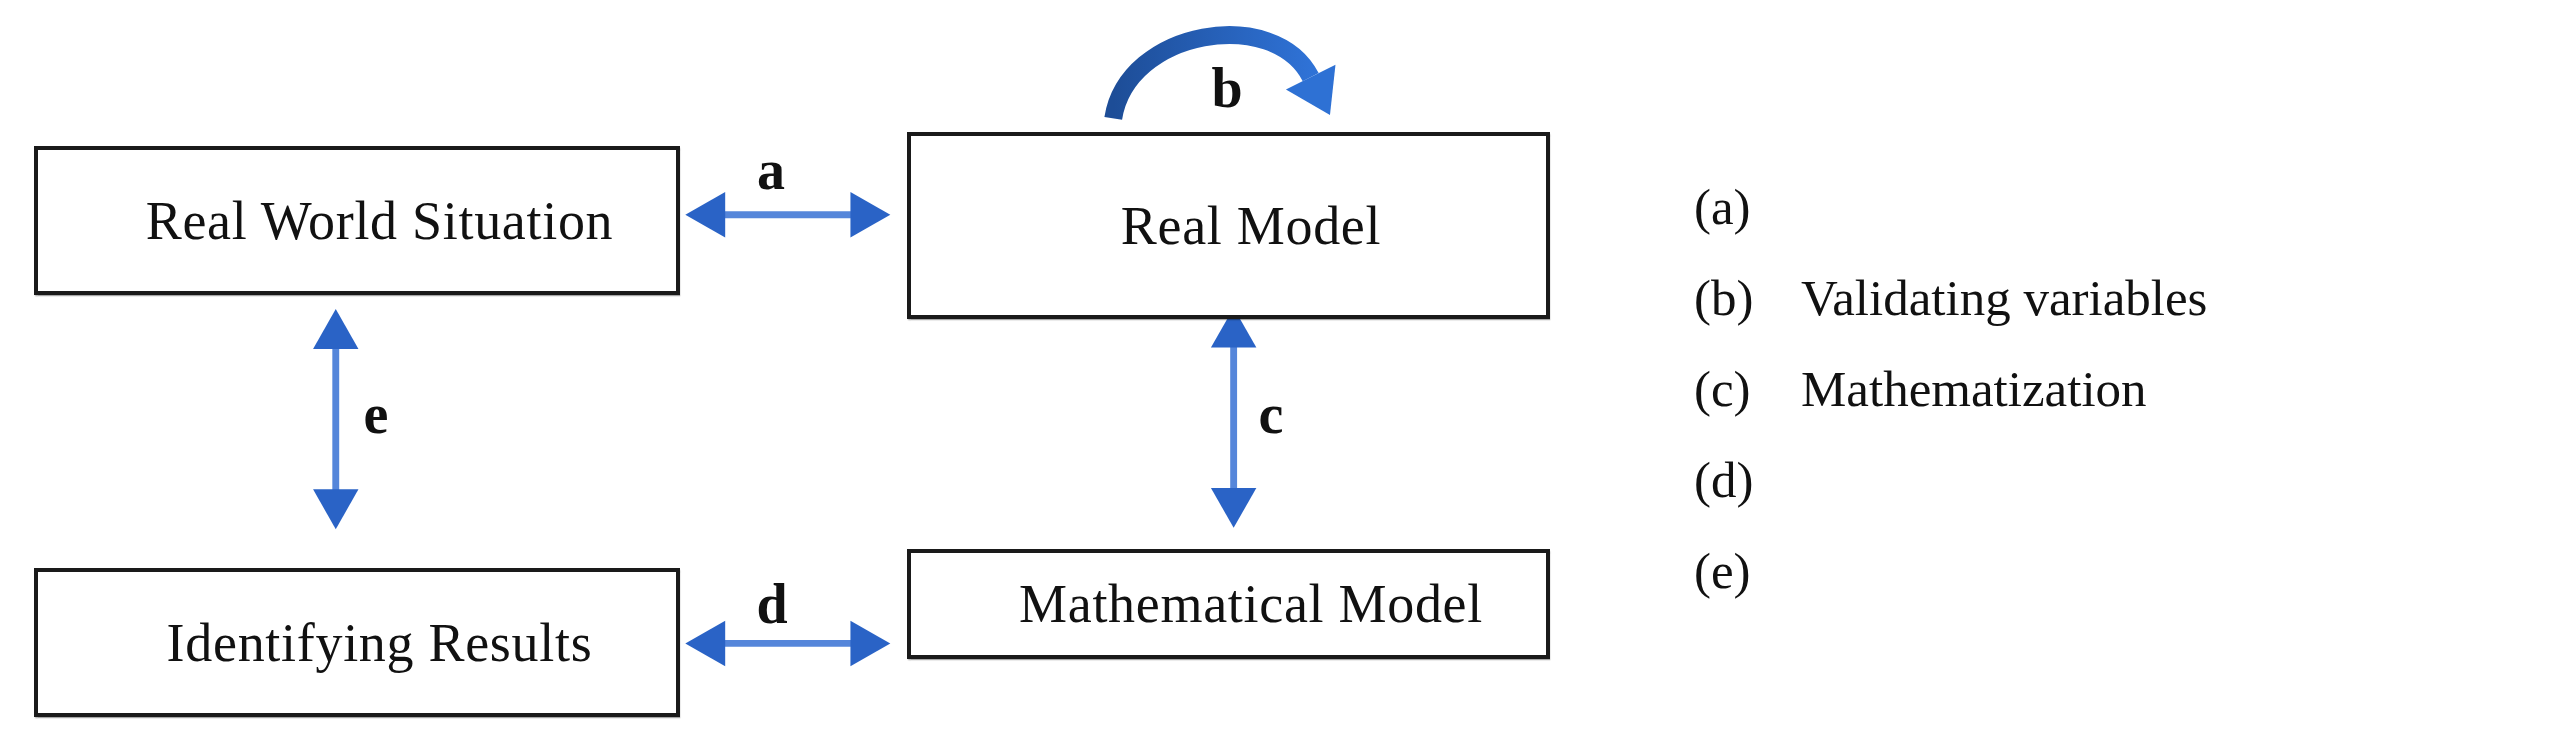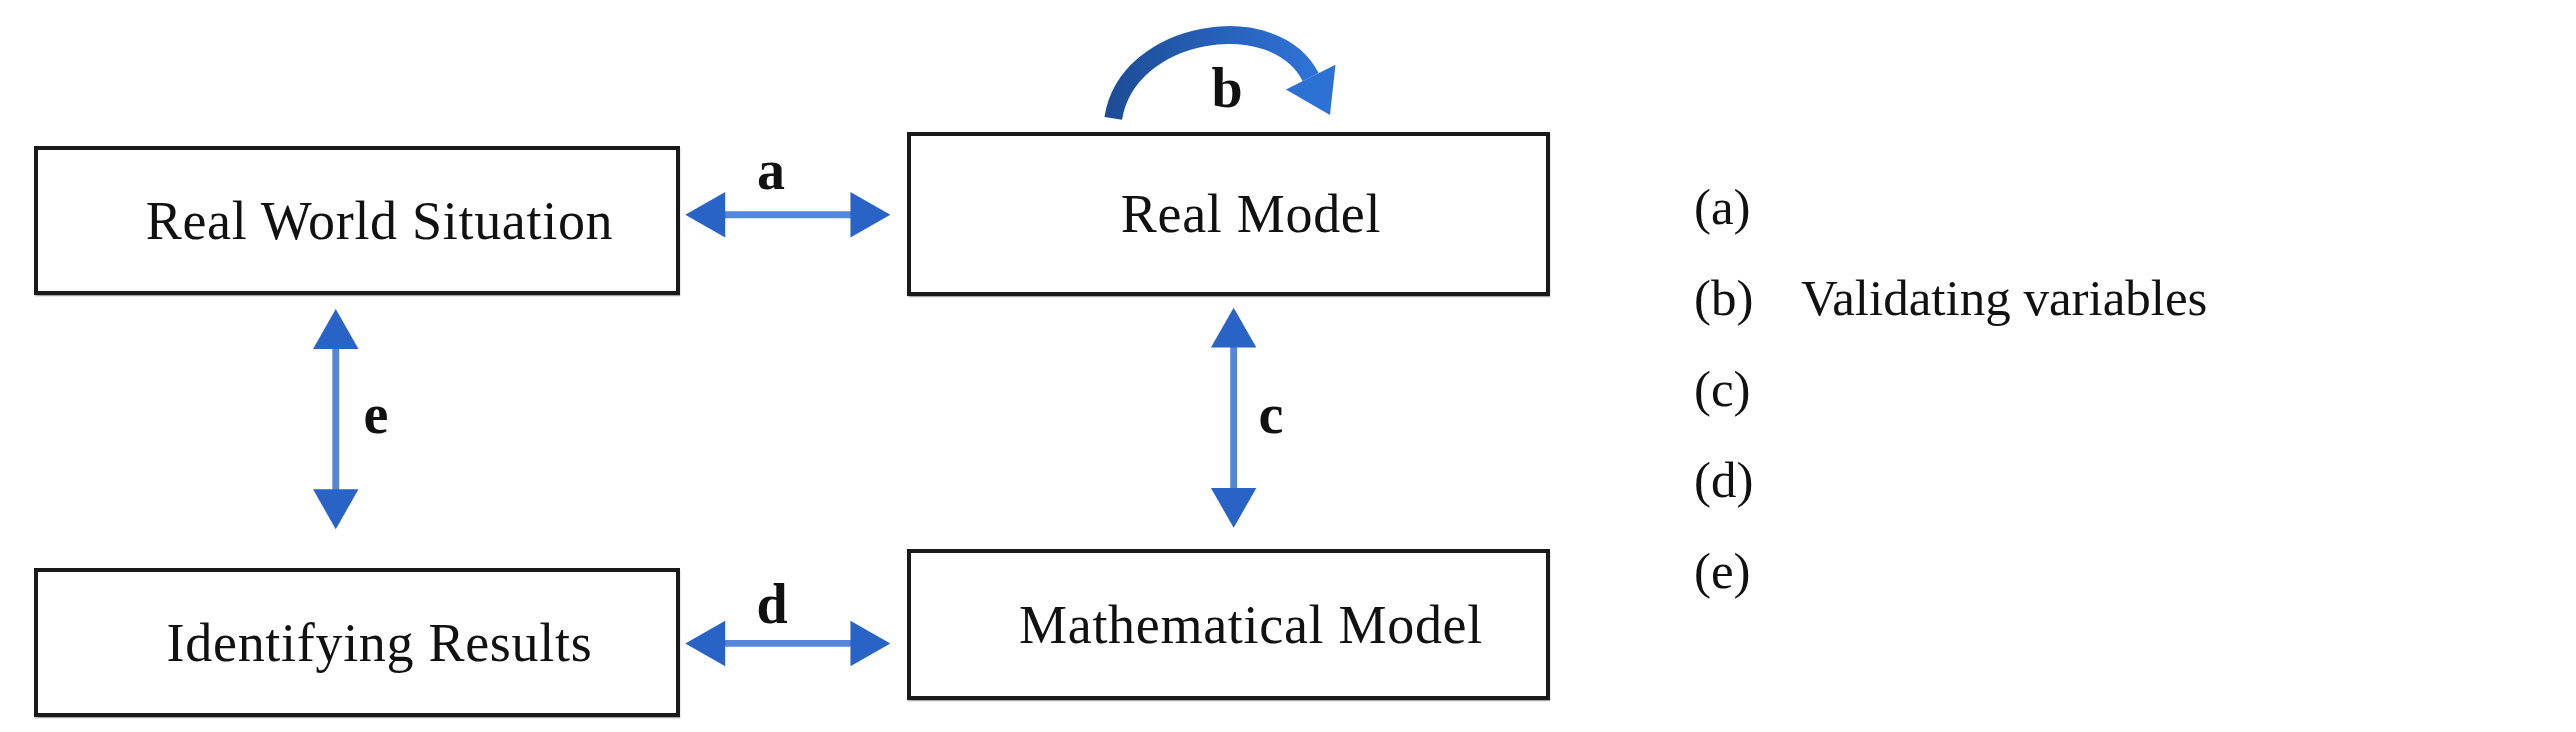--- a/index.html
+++ b/index.html
@@ -24,23 +24,23 @@
     display: flex;
     align-items: center;
     justify-content: center;
     font-size: 54px;
     letter-spacing: 0.7px;
     white-space: nowrap;
     box-sizing: border-box;
     padding-left: 45px;
   }
   .box-rws { left: 34px;   top: 146px; width: 646px; height: 149px; }
-  .box-rm  { left: 907px; top: 132px; width: 643px; height: 164px; }
+  .box-rm  { left: 907px; top: 132px; width: 643px; height: 187px; }
   .box-mr  { left: 34px;   top: 568px; width: 646px; height: 149px; }
-  .box-mm  { left: 907px; top: 549px; width: 643px; height: 151px; }
+  .box-mm  { left: 907px; top: 549px; width: 643px; height: 110px; }
 
   .arrow-svg {
     position: absolute;
     left: 0; top: 0;
     width: 2576px;
     height: 733px;
     pointer-events: none;
   }
   .arrow-label {
     position: absolute;
@@ -144,20 +144,21 @@
   <div class="legend">
     <div class="legend-row">
       <span class="legend-marker">(a)</span>
     </div>
     <div class="legend-row">
       <span class="legend-marker">(b)</span>
       <span class="legend-text">Validating variables</span>
     </div>
     <div class="legend-row">
       <span class="legend-marker">(c)</span>
+      <span class="legend-text">Mathematization</span>
     </div>
     <div class="legend-row">
       <span class="legend-marker">(d)</span>
     </div>
     <div class="legend-row">
       <span class="legend-marker">(e)</span>
     </div>
   </div>
 
 </div>

